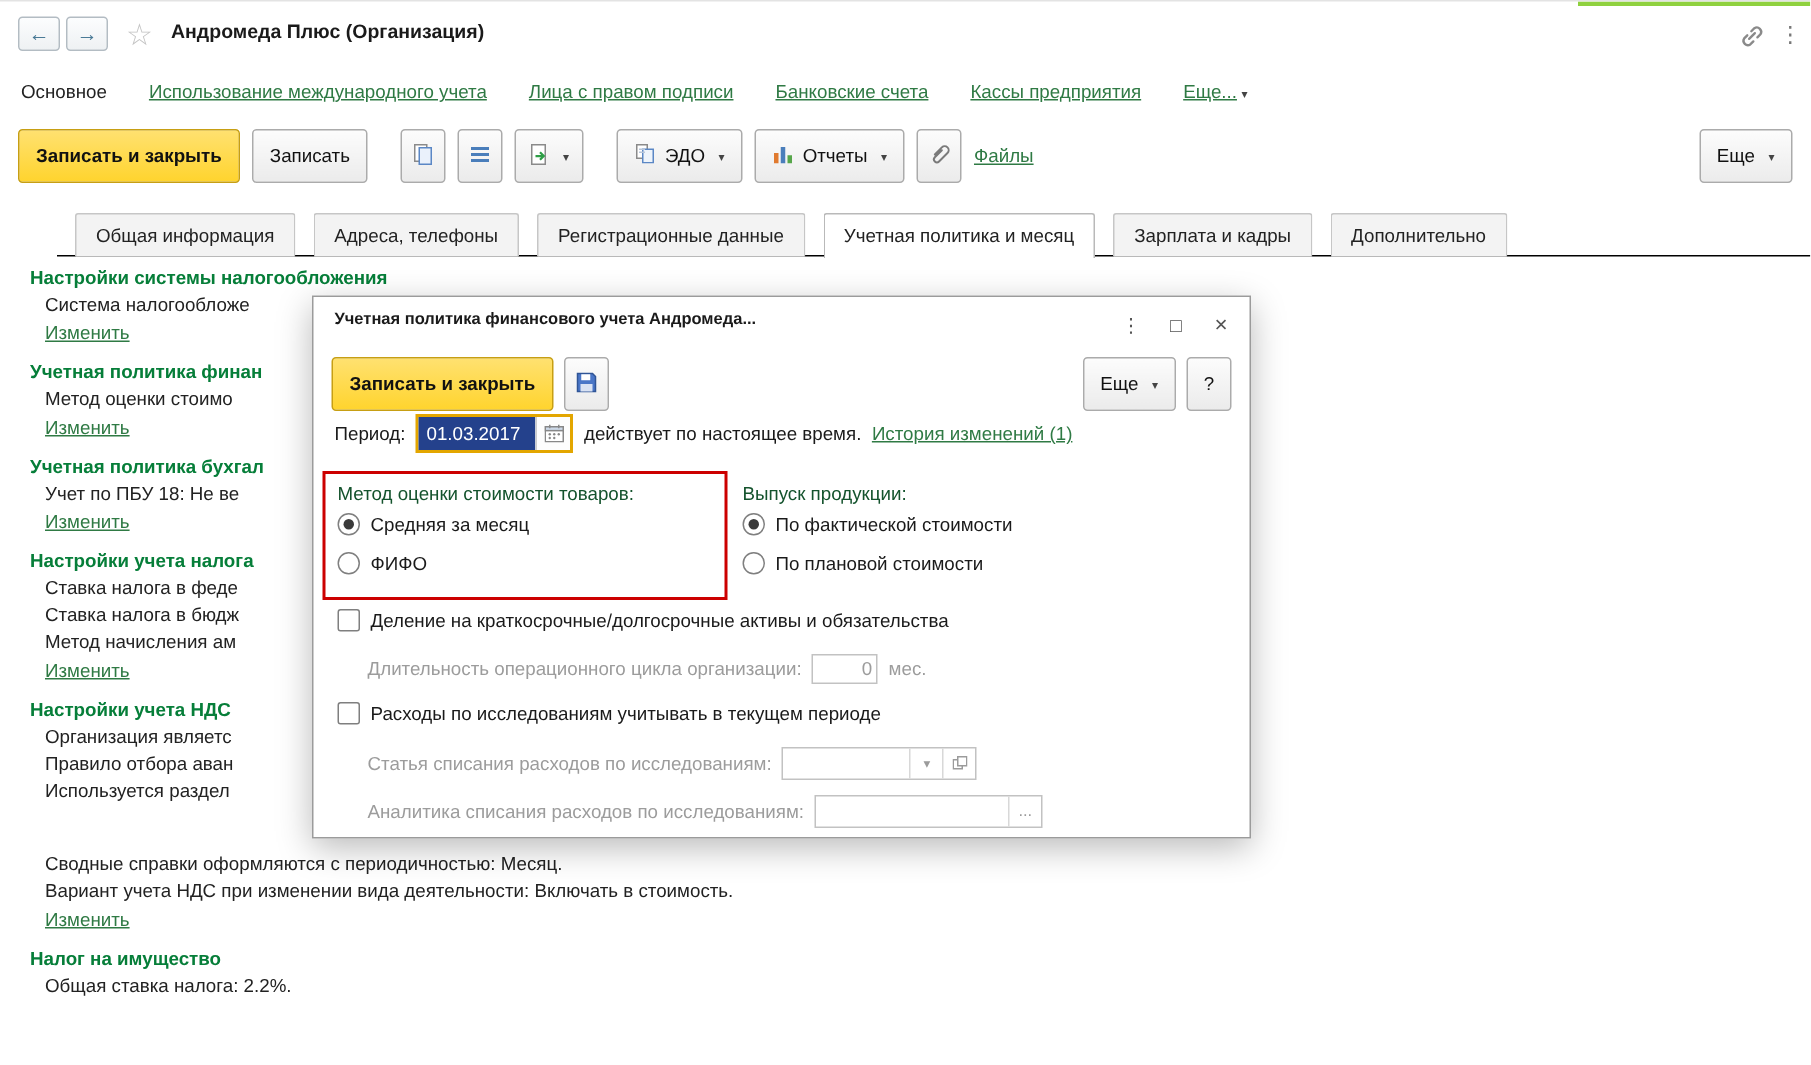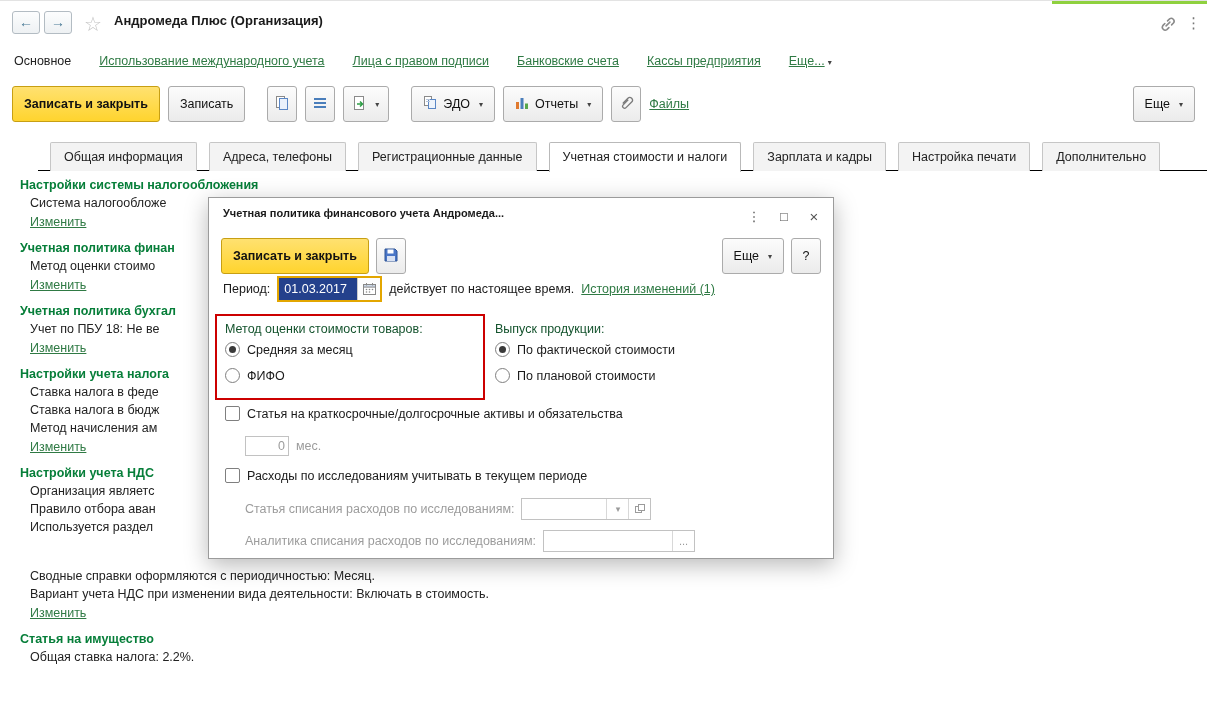--- a/index.html
+++ b/index.html
@@ -167,23 +167,22 @@
     <button class="btn">
       <span>Еще</span>
       <span class="caret">▾</span>
     </button>
   </div>
 
   <div class="tabs">
     <span class="tab">Общая информация</span>
     <span class="tab">Адреса, телефоны</span>
     <span class="tab">Регистрационные данные</span>
-    <span class="tab active">Учетная стоимости и налоги</span>
+    <span class="tab active">Учетная политика и месяц</span>
     <span class="tab">Зарплата и кадры</span>
-    <span class="tab">Настройка печати</span>
     <span class="tab">Дополнительно</span>
   </div>
 
   <div class="content">
     <div class="sec">
       <div class="sec-h">Настройки системы налогообложения</div>
       <div class="sec-line">Система налогообложе</div>
       <a class="sec-link green">Изменить</a>
     </div>
     <div class="sec">
@@ -206,21 +205,21 @@
     <div class="sec">
       <div class="sec-h">Настройки учета НДС</div>
       <div class="sec-line">Организация являетс</div>
       <div class="sec-line">Правило отбора аван</div>
       <div class="sec-line">Используется раздел</div>
       <div class="sec-line gap">Сводные справки оформляются с периодичностью: Месяц.</div>
       <div class="sec-line">Вариант учета НДС при изменении вида деятельности: Включать в стоимость.</div>
       <a class="sec-link green">Изменить</a>
     </div>
     <div class="sec">
-      <div class="sec-h">Статья на имущество</div>
+      <div class="sec-h">Налог на имущество</div>
       <div class="sec-line">Общая ставка налога: 2.2%.</div>
     </div>
   </div>
 
   <div class="dialog">
     <div>
       <div class="dlg-title">Учетная политика финансового учета Андромеда...</div>
       <div class="dlg-tbtns">
         <button class="dbtn">⋮</button>
         <button class="dbtn">□</button>
@@ -284,24 +283,25 @@
       <span class="radio checked"></span>
       <span>По фактической стоимости</span>
     </label>
     <label class="radio-row" style="left:286px;top:170px;">
       <span class="radio"></span>
       <span>По плановой стоимости</span>
     </label>
 
     <label class="dl-row" style="left:16px;top:208px;">
       <span class="cb"></span>
-      <span>Статья на краткосрочные/долгосрочные активы и обязательства</span>
+      <span>Деление на краткосрочные/долгосрочные активы и обязательства</span>
     </label>
 
     <div class="dl-row dim" style="left:36px;top:238px;">
+      <span>Длительность операционного цикла организации:</span>
       <span class="mini">0</span>
       <span>мес.</span>
     </div>
 
     <label class="dl-row" style="left:16px;top:270px;">
       <span class="cb"></span>
       <span>Расходы по исследованиям учитывать в текущем периоде</span>
     </label>
 
     <div class="dl-row dim" style="left:36px;top:300px;">

